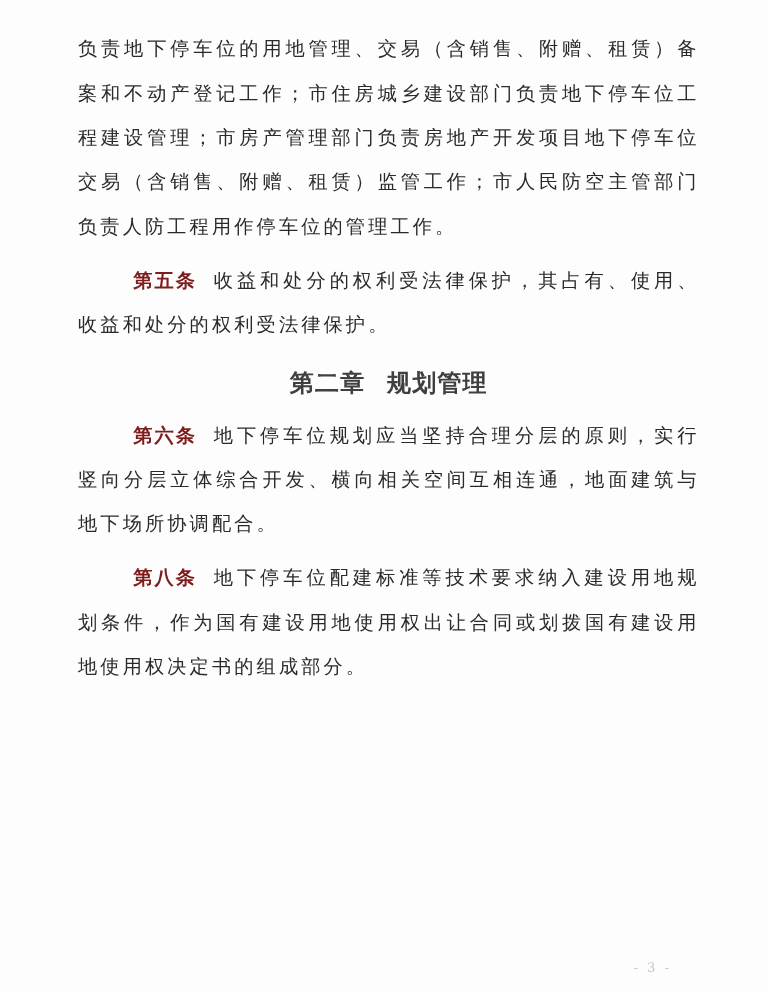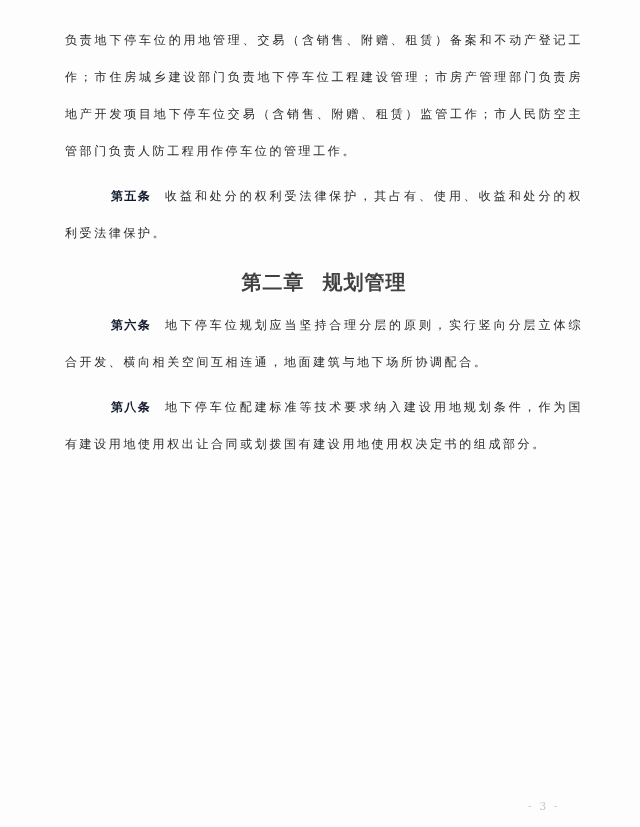--- a/index.html
+++ b/index.html
@@ -8,34 +8,34 @@
       background: #fdfdfd;
       font-family: "DejaVu Serif", "Liberation Serif", serif;
       color: #2a2a2a;
       position: relative;
     }
     .page {
       position: absolute; left: 65px; top: 22px; width: 518px;
     }
     .para {
       margin: 0;
-      font-size: 12px;
+      font-size: 16px;
       line-height: 37px;
       letter-spacing: 2.6px;
       text-align: justify;
       text-align-last: left;
     }
     .indent { text-indent: 46px; }
     .gap { margin-top: 8px; }
     .article-label {
       font-family: "DejaVu Sans", "Liberation Sans", sans-serif;
       font-weight: bold;
       letter-spacing: 1px;
       margin-right: 14px;
-      color: #0f172a;
+      color: #7f1d1d;
     }
     .chapter {
       margin: 12px 0 6px 0;
       text-align: center;
       font-family: "DejaVu Sans", "Liberation Sans", sans-serif;
       font-weight: bold;
       font-size: 20px;
       line-height: 37px;
       letter-spacing: 1px;
       color: #404040;

